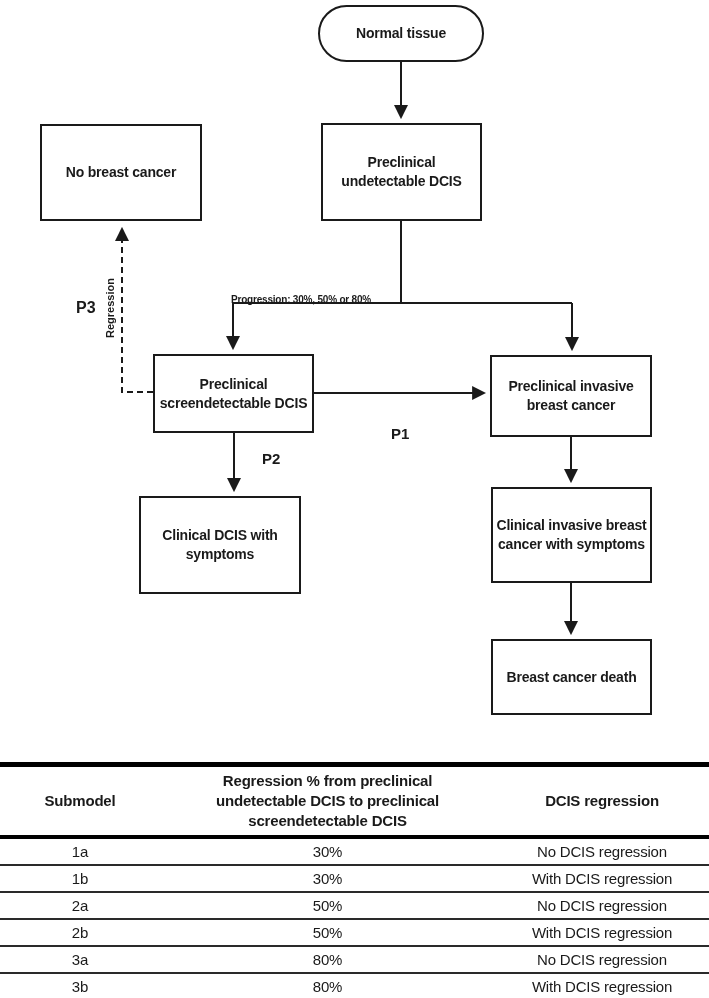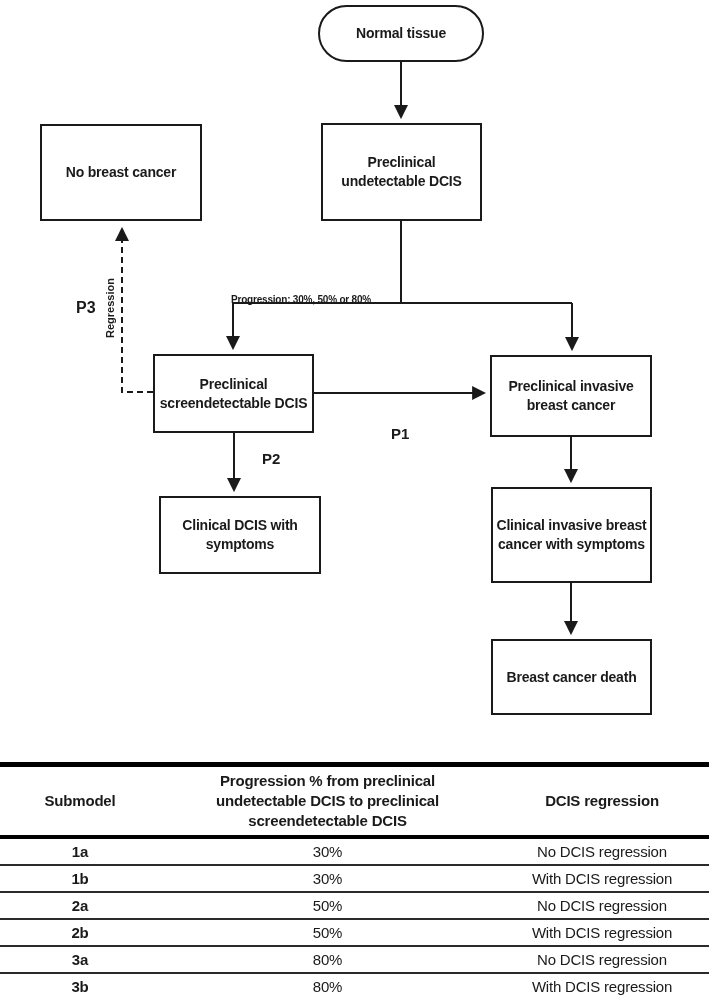--- a/index.html
+++ b/index.html
@@ -22,21 +22,21 @@
   .tablewrap{position:absolute;left:0;top:762px;width:709px;}
   table.submodels{border-collapse:collapse;width:709px;table-layout:fixed;
         border-top:5px solid #000;border-bottom:5px solid #000;}
   table.submodels th{border-bottom:4px solid #000;font-size:15px;font-weight:bold;
         padding:4px 2px;vertical-align:middle;text-align:center;line-height:20px;
         white-space:pre-line;letter-spacing:-0.2px;}
   table.submodels td{font-size:15px;padding:2px 2px;text-align:center;
         height:21px;line-height:20px;letter-spacing:-0.2px;}
   table.submodels tbody tr td{border-top:2px solid #2a2a2a;}
   table.submodels tbody tr:first-child td{border-top:none;}
-  td.c-sub{font-weight:bold;}
+  td.c-sub{font-weight:normal;}
 </style>
 </head>
 <body>
 
 <div class="page">
   <div class="diagram">
 
     <svg class="arrows" width="709" height="760">
       <defs>
         <marker id="ah" viewBox="0 0 10 10" refX="8.5" refY="5" markerWidth="7" markerHeight="7" orient="auto-start-reverse">
@@ -61,21 +61,21 @@
 
     <div class="node" style="left:321px;top:123px;width:161px;height:98px;">Preclinical
 undetectable DCIS</div>
 
     <div class="node" style="left:153px;top:354px;width:161px;height:79px;">Preclinical
 screendetectable DCIS</div>
 
     <div class="node" style="left:490px;top:355px;width:162px;height:82px;">Preclinical invasive
 breast cancer</div>
 
-    <div class="node" style="left:159px;top:496px;width:162px;height:78px;">Clinical DCIS with
+    <div class="node" style="left:139px;top:496px;width:162px;height:98px;">Clinical DCIS with
 symptoms</div>
 
     <div class="node" style="left:491px;top:487px;width:161px;height:96px;">Clinical invasive breast
 cancer with symptoms</div>
 
     <div class="node" style="left:491px;top:639px;width:161px;height:76px;">Breast cancer death</div>
 
     <div class="flabel lbl-progression">Progression: 30%, 50% or 80%</div>
     <div class="flabel lbl-p1">P1</div>
     <div class="flabel lbl-p2">P2</div>
@@ -86,21 +86,21 @@
   <div class="tablewrap">
     <table class="submodels">
       <colgroup>
         <col style="width:160px">
           <col style="width:335px">
           <col style="width:214px">
       </colgroup>
       <thead>
         <tr>
           <th>Submodel</th>
-          <th>Progression % from preclinical
+          <th>Regression % from preclinical
 undetectable DCIS to preclinical
 screendetectable DCIS</th>
           <th>DCIS regression</th>
         </tr>
       </thead>
       <tbody>
         <tr>
           <td class="c-sub">1a</td>
           <td>30%</td>
           <td>No DCIS regression</td>

